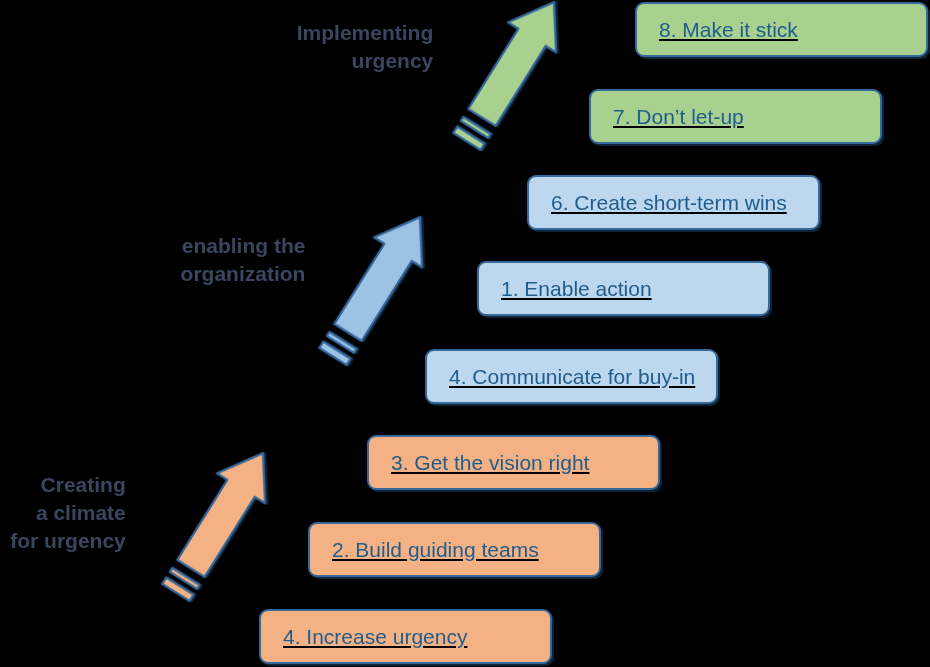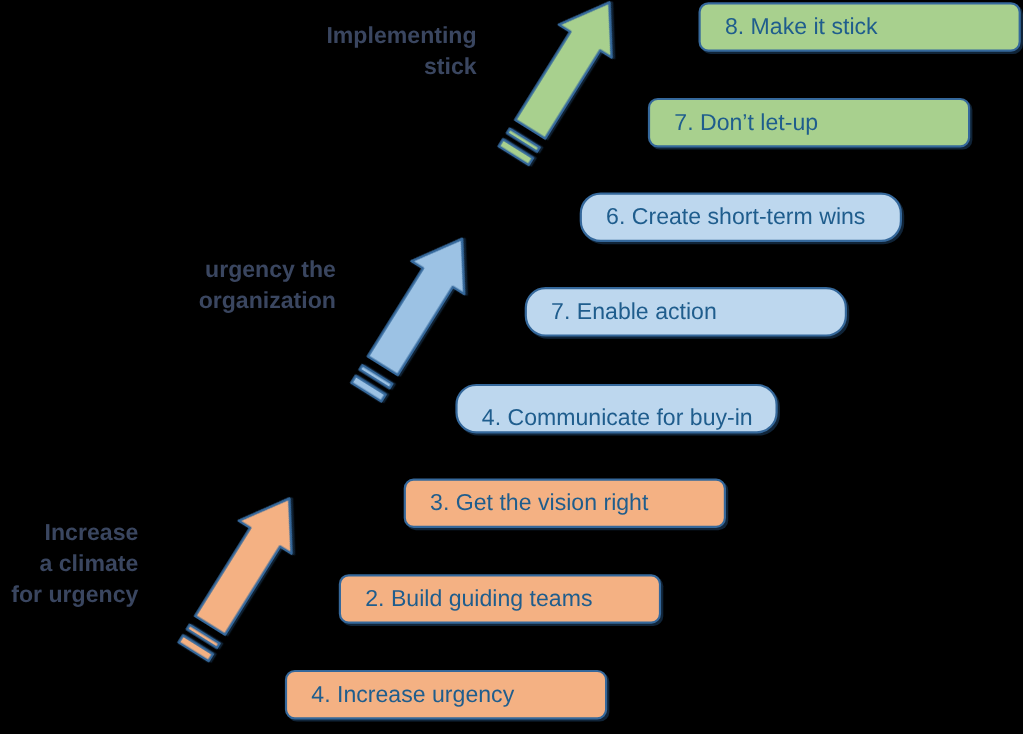--- a/index.html
+++ b/index.html
@@ -21,36 +21,37 @@
     position:relative;
     width:930px;
     height:667px;
     background:var(--background);
     overflow:hidden;
   }
   
   .step{
     position:absolute;
     width:293px;
-    height:45px;
+    height:55px;
     border:2px solid var(--border-blue);
     border-radius:9px;
     box-sizing:border-box;
     display:flex;
     align-items:center;
     padding-left:22px;
     box-shadow:2px 2px 0 rgba(30,66,102,0.55);
+    text-decoration:underline;
   }
   .step .step-text{
     font-size:21px;
     color:var(--box-text);
     white-space:nowrap;
   }
   .step.orange{background:var(--orange-fill);}
-  .step.blue{background:var(--blue-fill);border-radius:19px;}
+  .step.blue{background:var(--blue-fill);}
   .step.green{background:var(--green-fill);}
   
   .phase-label{
     position:absolute;
     transform:translateX(-50%);
     text-align:right;
     font-weight:bold;
     font-size:21px;
     line-height:28px;
     color:var(--phase-text);
@@ -77,33 +78,33 @@
   .arrow.orange svg .shape{fill:var(--orange-fill);}
   .arrow.blue svg .shape{fill:var(--arrow-blue-fill);}
   .arrow.green svg .shape{fill:var(--green-fill);}
 </style>
 </head>
 <body>
 
 <div class="canvas">
 
   <div class="phase-label" style="left:68px;top:471px;">
-    <div class="pl-line">Increase</div>
+    <div class="pl-line">Creating</div>
     <div class="pl-line">a climate</div>
     <div class="pl-line">for urgency</div>
   </div>
 
   <div class="phase-label" style="left:243px;top:232px;">
-    <div class="pl-line">urgency the</div>
+    <div class="pl-line">enabling the</div>
     <div class="pl-line">organization</div>
   </div>
 
   <div class="phase-label" style="left:365px;top:19px;">
     <div class="pl-line">Implementing</div>
-    <div class="pl-line">stick</div>
+    <div class="pl-line">urgency</div>
   </div>
 
   <div class="arrow orange" style="left:135px;top:491px;">
     <svg viewBox="0 0 180 64" aria-hidden="true">
       <rect class="shape" x="2" y="15" width="8" height="34"></rect>
       <rect class="shape" x="17" y="15" width="5" height="34"></rect>
       <path class="shape" d="M32 15 H132 V2 L176 32 L132 62 V49 H32 Z"></path>
     </svg>
   </div>
   <div class="arrow blue" style="left:292px;top:255px;">
@@ -123,25 +124,25 @@
 
   <div class="step orange" style="left:259px;top:609px;">
     <span class="step-text">4. Increase urgency</span>
   </div>
   <div class="step orange" style="left:308px;top:522px;text-align:right;">
     <span class="step-text">2. Build guiding teams</span>
   </div>
   <div class="step orange" style="left:367px;top:435px;">
     <span class="step-text">3. Get the vision right</span>
   </div>
-  <div class="step blue" style="left:414px;top:349px;align-items:flex-end;">
+  <div class="step blue" style="left:425px;top:349px;">
     <span class="step-text">4. Communicate for buy-in</span>
   </div>
   <div class="step blue" style="left:477px;top:261px;">
-    <span class="step-text">7. Enable action</span>
+    <span class="step-text">1. Enable action</span>
   </div>
   <div class="step blue" style="left:527px;top:175px;">
     <span class="step-text">6. Create short-term wins</span>
   </div>
   <div class="step green" style="left:589px;top:89px;">
     <span class="step-text">7. Don’t let-up</span>
   </div>
   <div class="step green" style="left:635px;top:2px;">
     <span class="step-text">8. Make it stick</span>
   </div>

